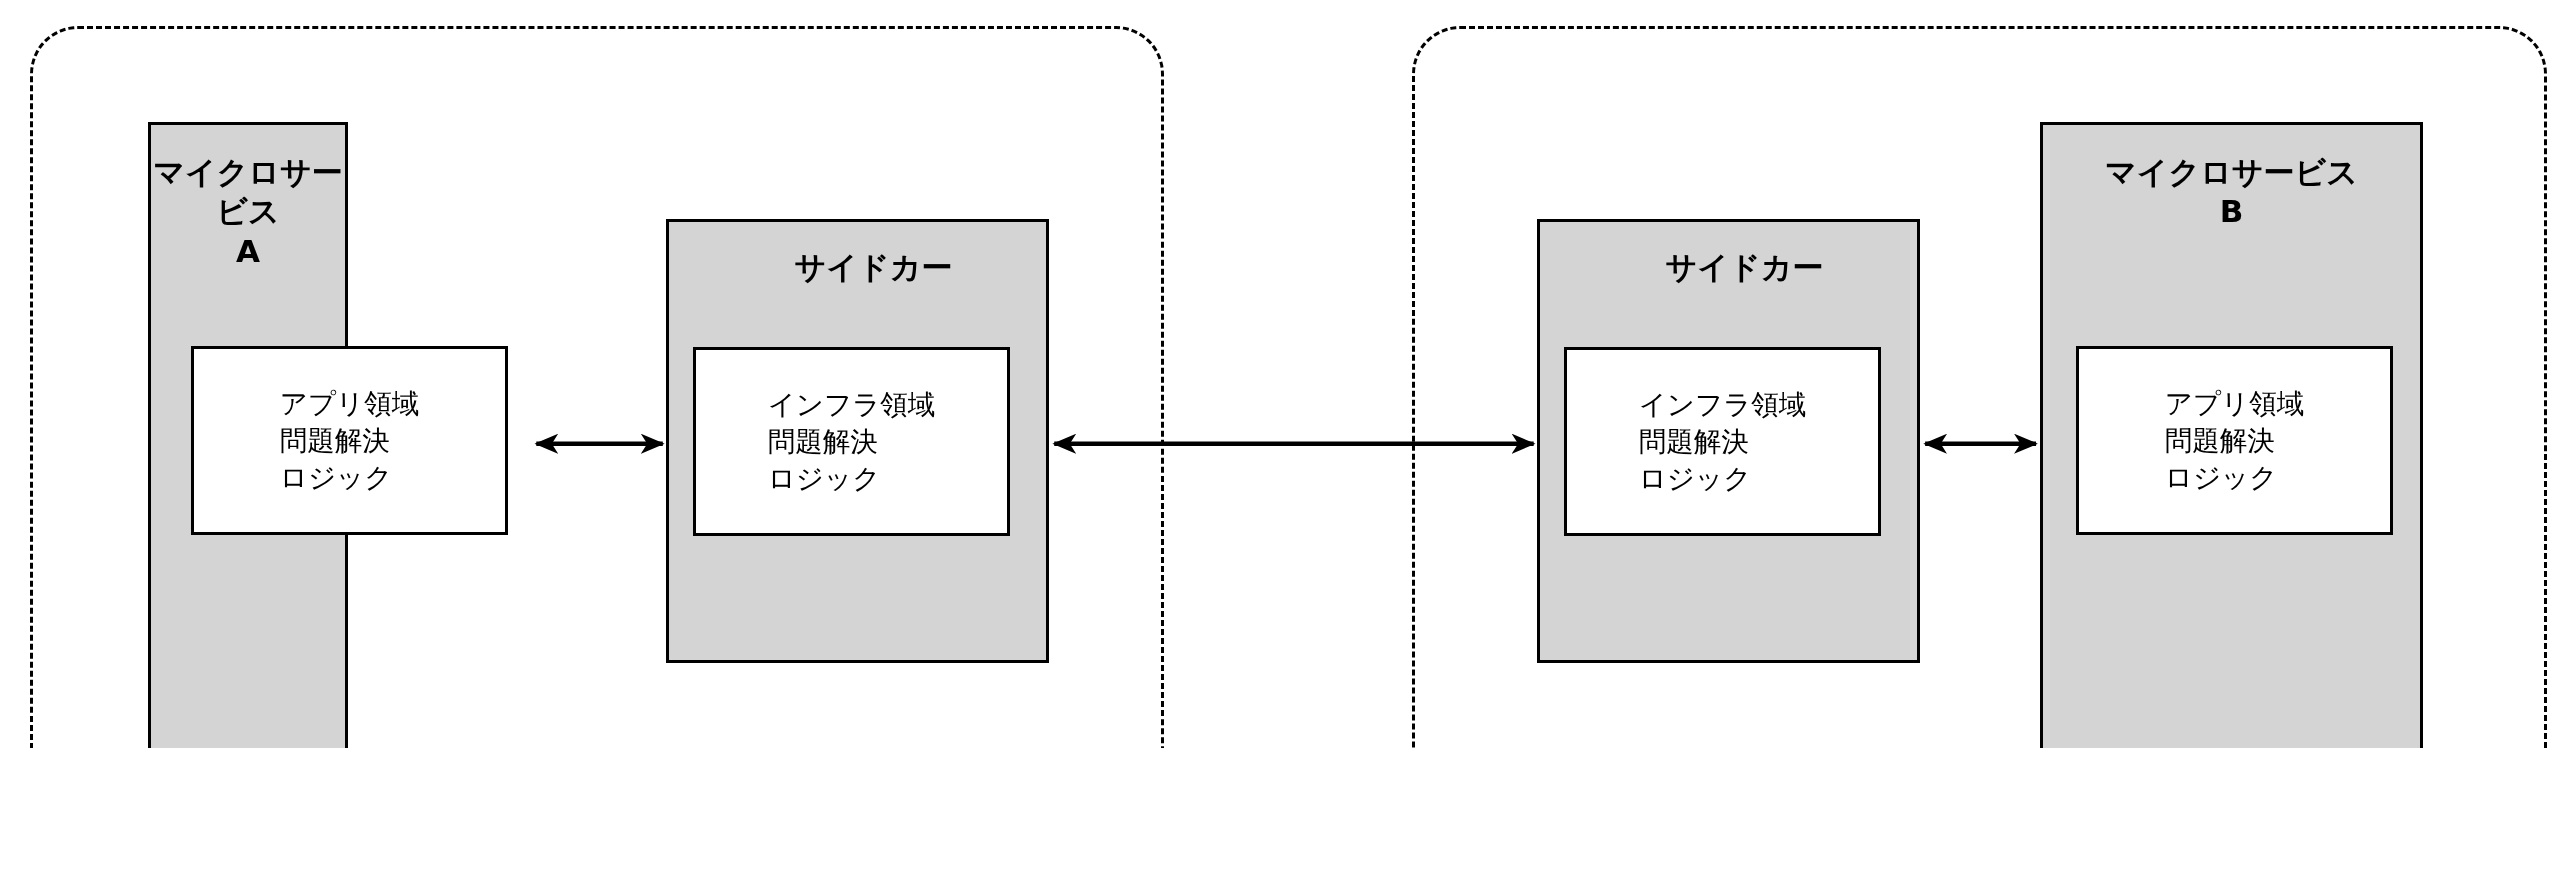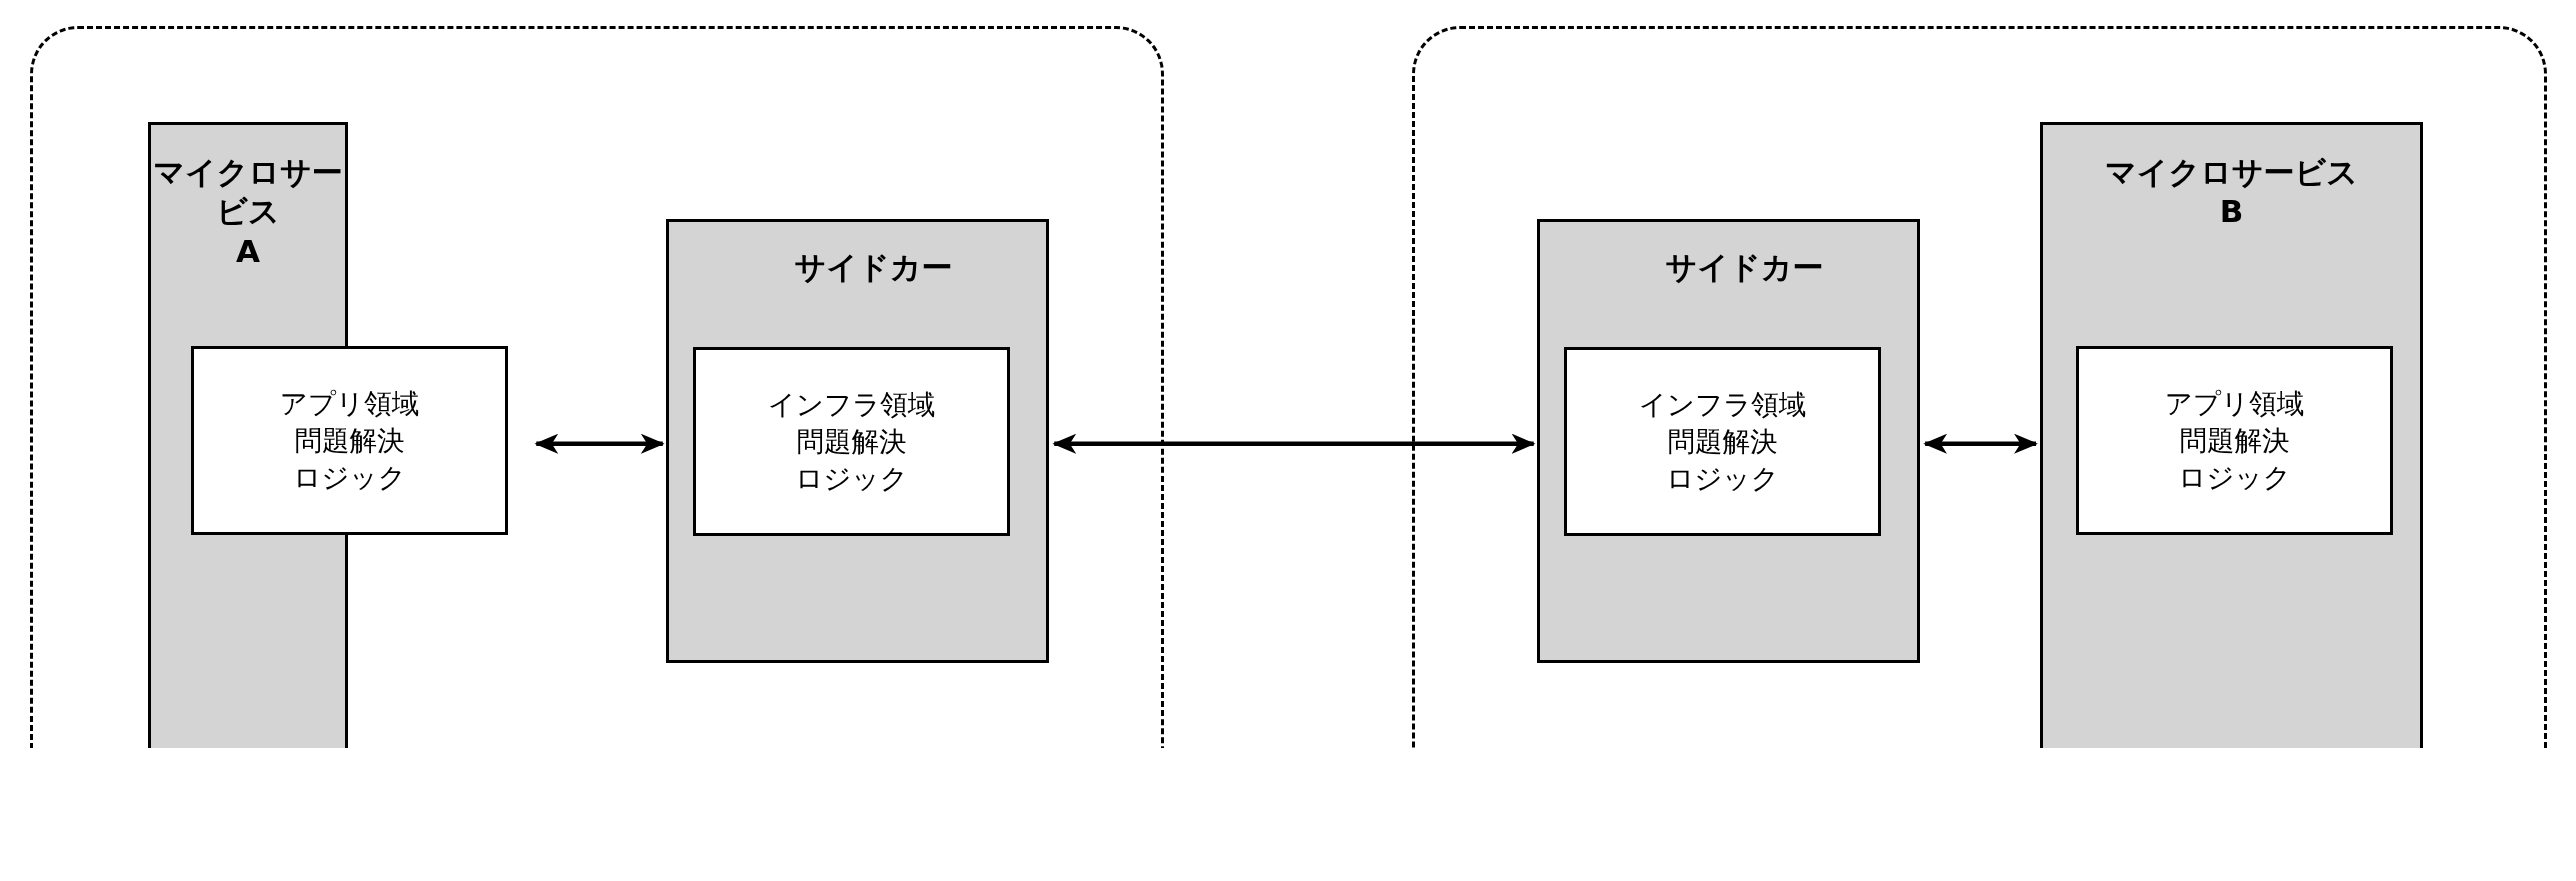--- a/index.html
+++ b/index.html
@@ -53,21 +53,21 @@
   .wbox {
     position: absolute;
     background: #ffffff;
     border: 3.7px solid #000000;
     box-sizing: border-box;
     display: flex;
     align-items: center;
     justify-content: center;
   }
   .wbox > .wtext {
-    text-align: center;
+    text-align: left;
     color: #000000;
     line-height: 1.34;
     white-space: pre-line;
     font-weight: normal;
   }
   
   .t-service { font-size: 31px; }
   .t-sidecar { font-size: 31px; padding-left: 32px; }
   .t-logic   { font-size: 27.5px; }
 </style>

